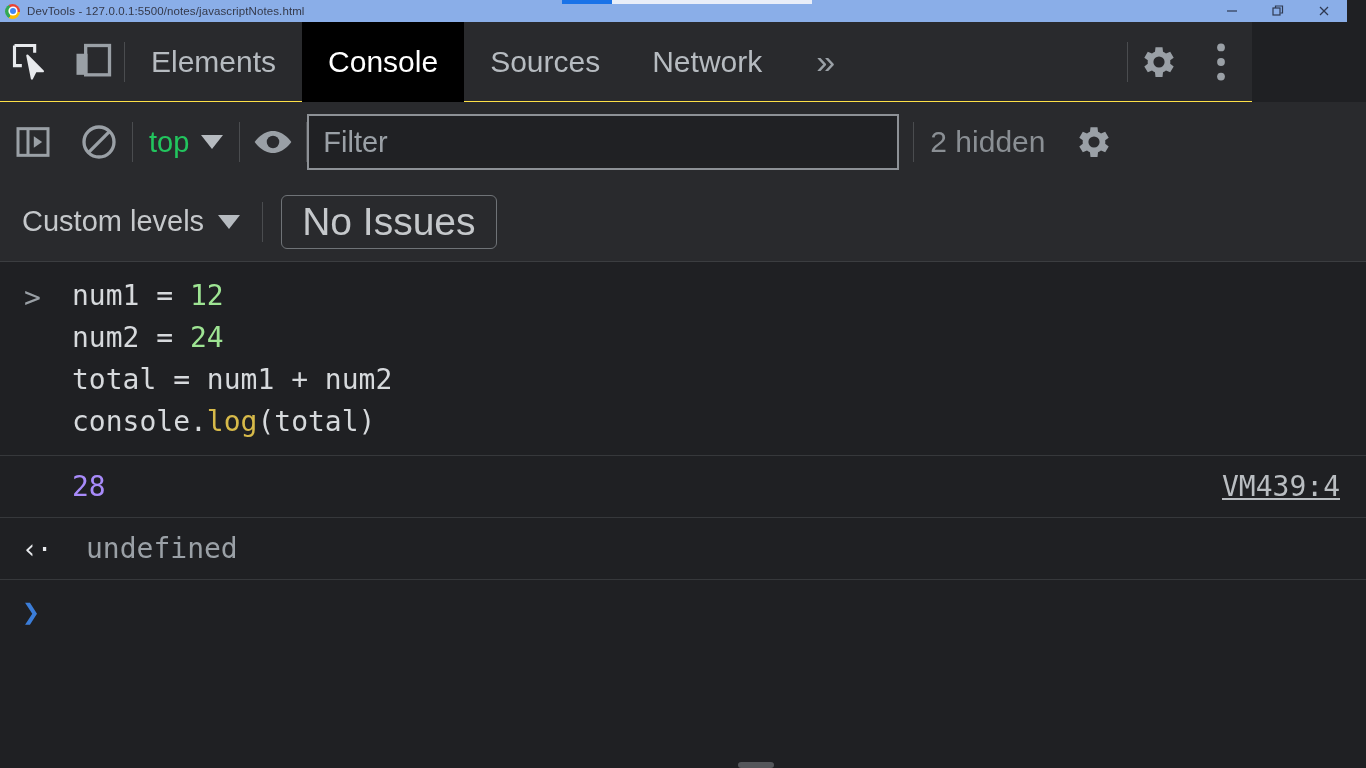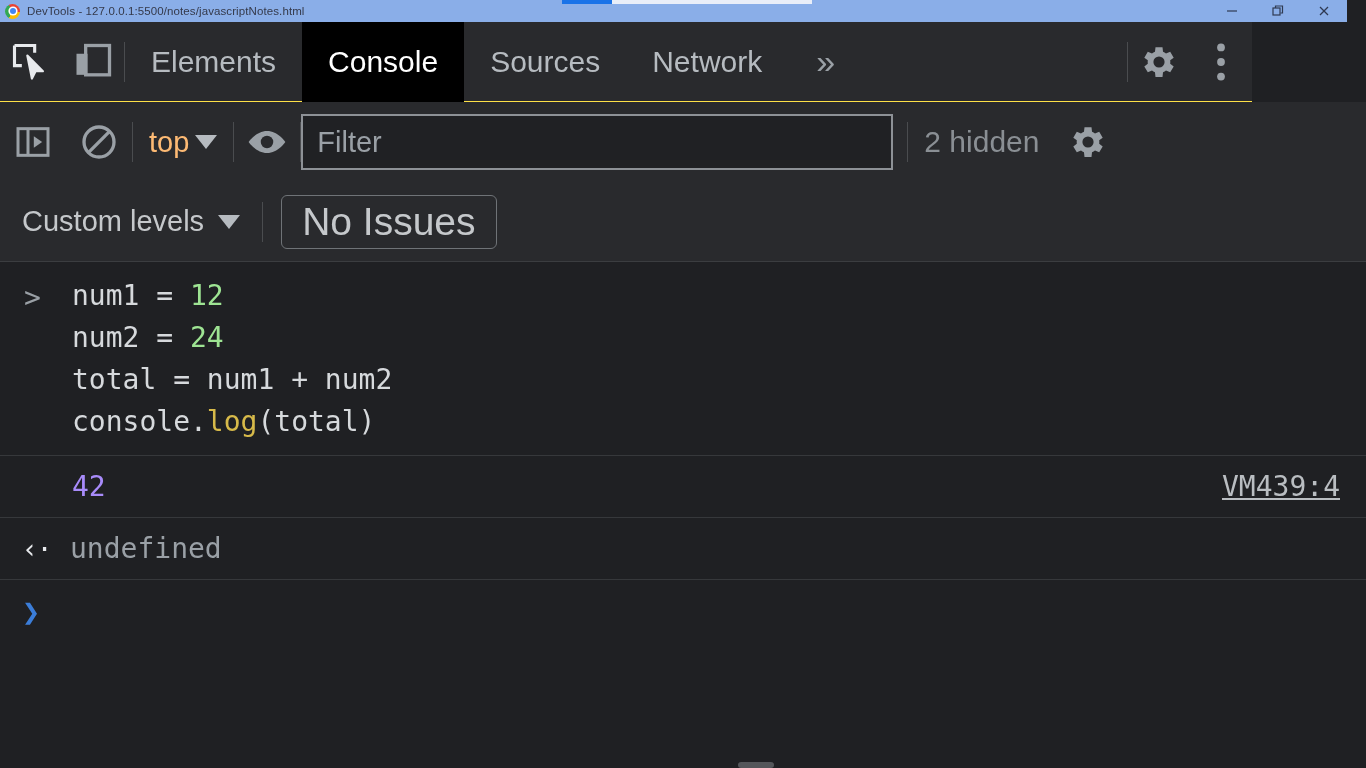--- a/index.html
+++ b/index.html
@@ -148,24 +148,24 @@
     width: 66px; height: 80px;
     display: flex;
     align-items: center;
     justify-content: center;
     color: #9aa0a6;
     flex: 0 0 auto;
   }
   .ctx-select {
     display: flex;
     align-items: center;
-    gap: 6px;
+    gap: 12px;
     padding: 0 16px;
     height: 80px;
-    color: #fdba74;
+    color: #22c55e;
     font-size: 29px;
     flex: 0 0 auto;
   }
   .caret {
     width: 0; height: 0;
     border-left: 11px solid transparent;
     border-right: 11px solid transparent;
     border-top: 14px solid #b6bbc0;
   }
   .filter-input {
@@ -290,21 +290,21 @@
   }
   .ret-arrow {
     margin-left: 22px;
     width: 42px;
     color: #e8eaed;
     font-family: "DejaVu Sans Mono", monospace;
     font-size: 26px;
     letter-spacing: -1px;
   }
   .ret-value {
-    margin-left: 6px;
+    margin-left: 22px;
     font-family: "DejaVu Sans Mono", monospace;
     font-size: 28px;
     color: #9aa0a6;
   }
   .input-row {
     position: relative;
     height: 62px;
     display: flex;
     align-items: center;
   }
@@ -467,21 +467,21 @@
 
     <div class="row">
       <div class="prompt-caret">&gt;</div>
       <div class="code-block"><span class="tok-txt">num1 = </span><span class="tok-num">12</span>
 <span class="tok-txt">num2 = </span><span class="tok-num">24</span>
 <span class="tok-txt">total = num1 + num2</span>
 <span class="tok-txt">console.</span><span class="tok-fn">log</span><span class="tok-txt">(total)</span></div>
     </div>
 
     <div class="out-row">
-      <div class="out-value">42</div>
+      <div class="out-value">28</div>
       <div class="out-link">VM439:4</div>
     </div>
 
     <div class="out-row">
       <div class="ret-arrow">‹·</div>
       <div class="ret-value">undefined</div>
     </div>
 
     <div class="input-row">
       <div class="input-caret">❯</div>

